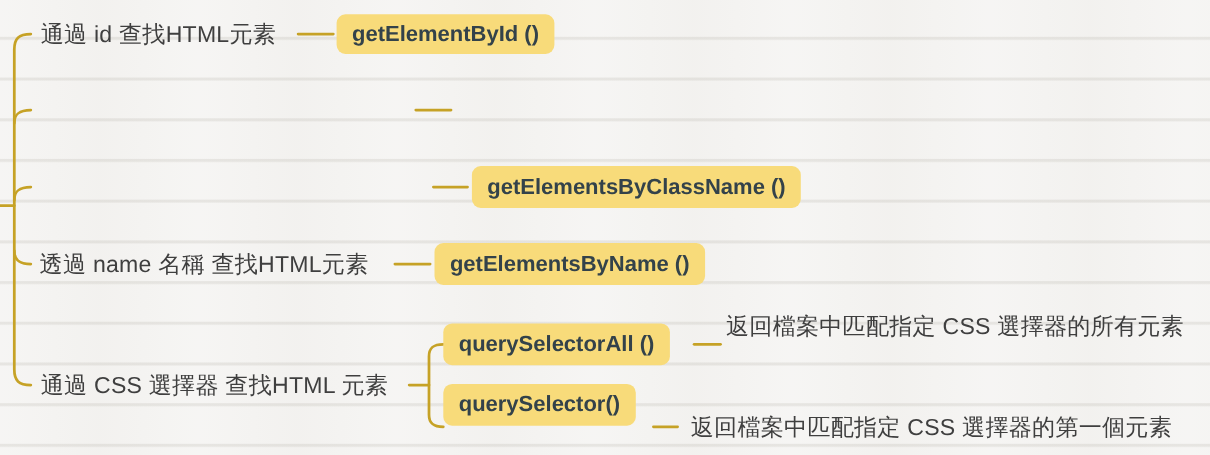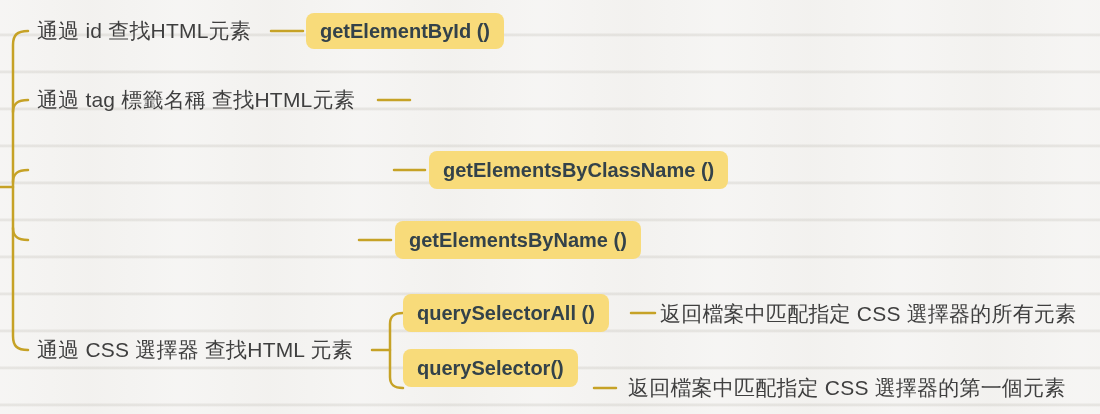--- a/index.html
+++ b/index.html
@@ -77,34 +77,34 @@
     <path d="M 394 170 H 425"></path>
     <path d="M 359 240 H 391"></path>
     <path d="M 372 350 H 390"></path>
     <path d="M 403 313 C 394 313 390 316 390 324 L 390 377 C 390 385 394 388 403 388"></path>
     <path d="M 631 313 H 655"></path>
     <path d="M 594 388 H 616"></path>
   </svg>
 
   <span class="topic-label" style="left:37px;top:31px">通過 id 查找HTML元素</span>
 
-  <span class="topic-label" style="left:37px;top:100px">通過 tag 標籤名稱 查找HTML元素</span>
 
 
+  <span class="topic-label" style="left:36px;top:240px">透過 name 名稱 查找HTML元素</span>
 
   <span class="topic-label" style="left:37px;top:350px">通過 CSS 選擇器 查找HTML 元素</span>
 
   <div class="method-node" style="left:306px;top:13px;height:36px">getElementById ()</div>
 
 
   <div class="method-node" style="left:429px;top:151px;height:38px">getElementsByClassName ()</div>
 
   <div class="method-node" style="left:395px;top:221px;height:38px">getElementsByName ()</div>
 
   <div class="method-node" style="left:403px;top:294px;height:38px">querySelectorAll ()</div>
 
   <div class="method-node" style="left:403px;top:349px;height:38px">querySelector()</div>
 
-  <span class="desc-label" style="left:660px;top:314px">返回檔案中匹配指定 CSS 選擇器的所有元素</span>
+  <span class="desc-label" style="left:660px;top:297px">返回檔案中匹配指定 CSS 選擇器的所有元素</span>
 
   <span class="desc-label" style="left:628px;top:388px">返回檔案中匹配指定 CSS 選擇器的第一個元素</span>
 
 </div>
 
 </body></html>

